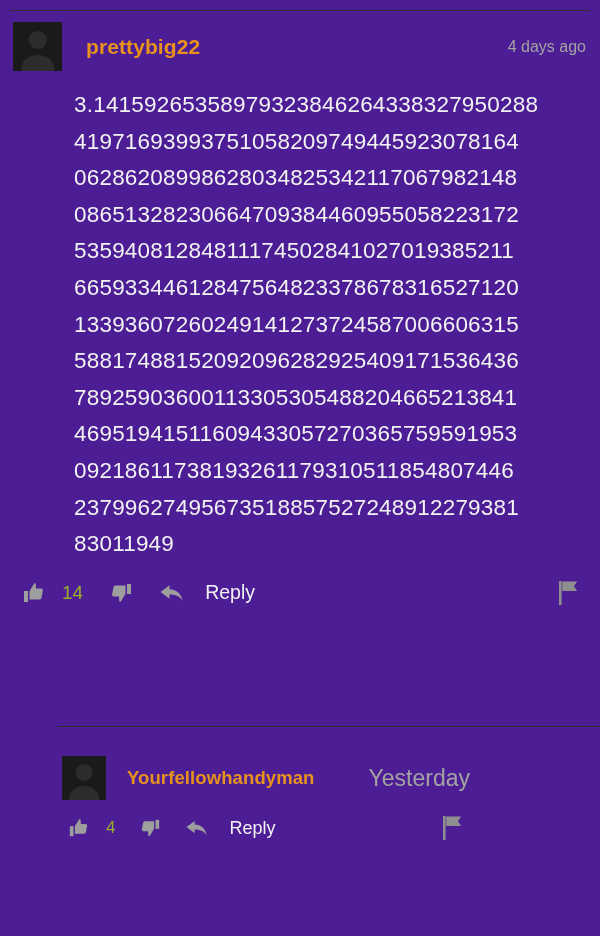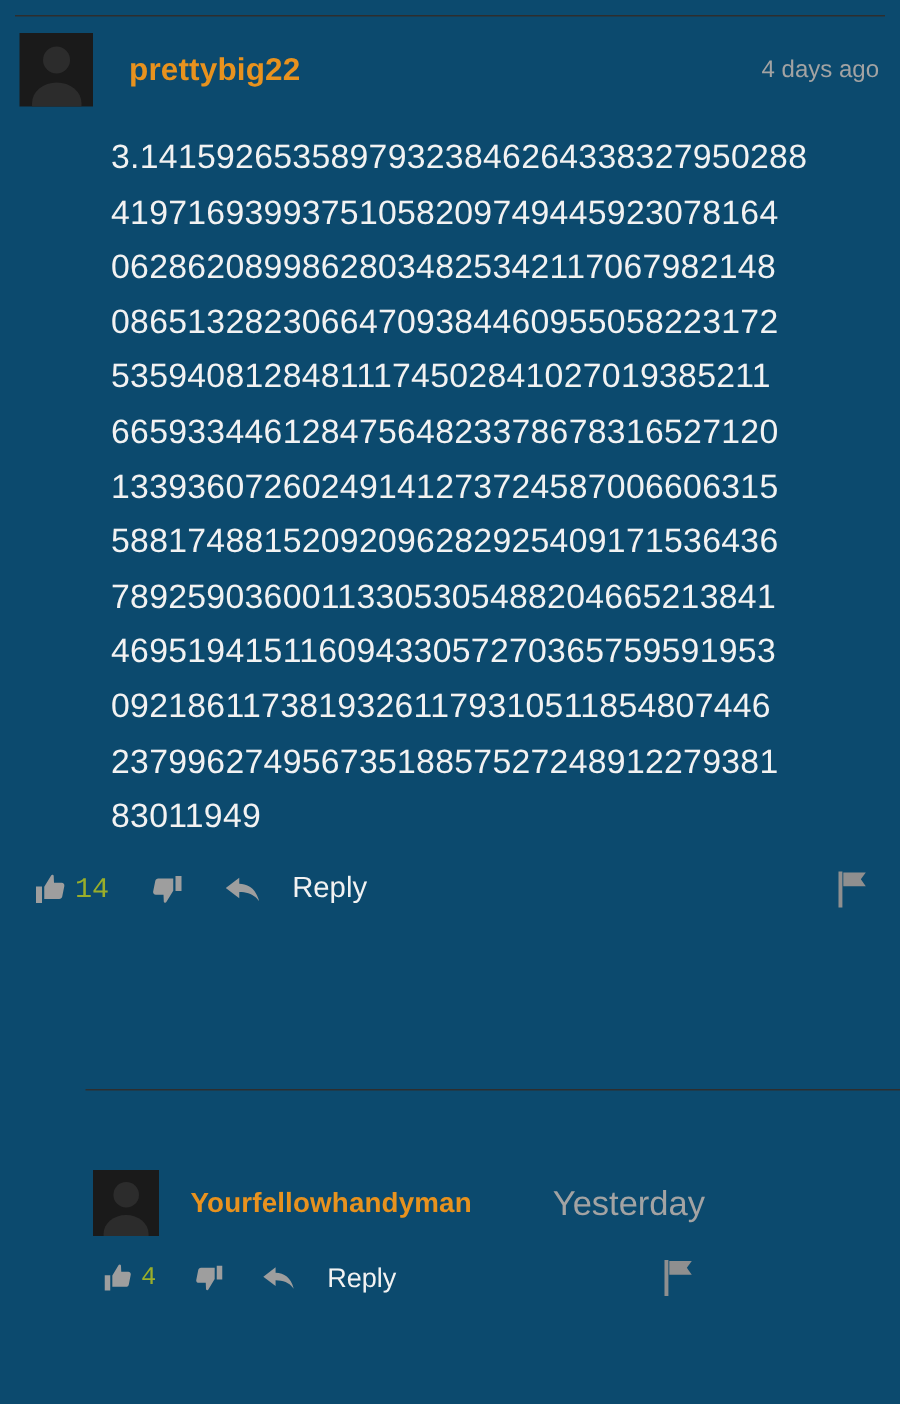--- a/index.html
+++ b/index.html
@@ -13,21 +13,21 @@
     overflow: hidden;
     font-family: "Liberation Sans", sans-serif;
     color: #e8e8e8;
     -webkit-font-smoothing: antialiased;
   }
 
   .page {
     position: relative;
     width: 600px;
     height: 936px;
-    background: #0c4a6e;
+    background: #4c1d95;
   }
 
   
   .divider {
     height: 1px;
     background: #2e2e2e;
     width: 100%;
   }
   .divider-top {
     position: absolute;
@@ -46,21 +46,21 @@
   .comment {
     position: absolute;
     box-sizing: border-box;
   }
   .comment-root {
     top: 22px;
     left: 0;
     width: 600px;
   }
   .comment-reply {
-    top: 780px;
+    top: 756px;
     left: 0;
     width: 484px;
   }
 
   .comment-head {
     display: flex;
     align-items: center;
     position: relative;
   }
   .comment-root .comment-head { padding-left: 13px; }
@@ -149,22 +149,21 @@
     align-items: center;
     margin-right: 26px;
   }
   .comment-reply .action { margin-right: 24px; }
 
   .icon { display: inline-block; line-height: 0; }
   .icon svg { display: block; }
 
   .vote-count {
     color: #9aae2a;
-    margin-left: 4px;
-    font-family: Liberation Mono, monospace;
+    margin-left: 16px;
   }
   .comment-root .vote-count { font-size: 19px; }
   .comment-reply .vote-count { font-size: 17px; }
 
   .reply-label {
     color: #f2f2f2;
     margin-left: 20px;
   }
   .comment-root .reply-label { font-size: 19.5px; }
   .comment-reply .reply-label { font-size: 18px; }

